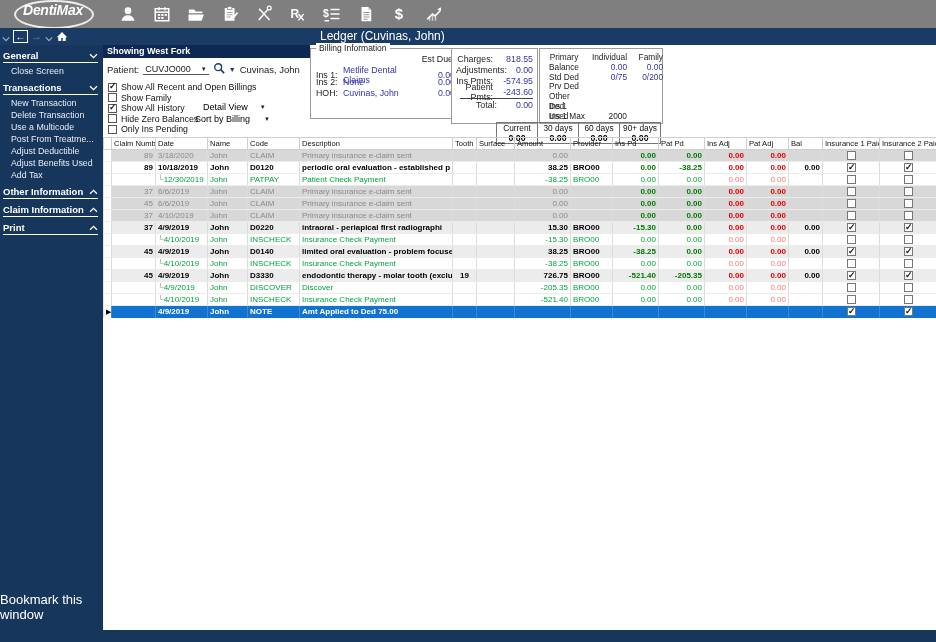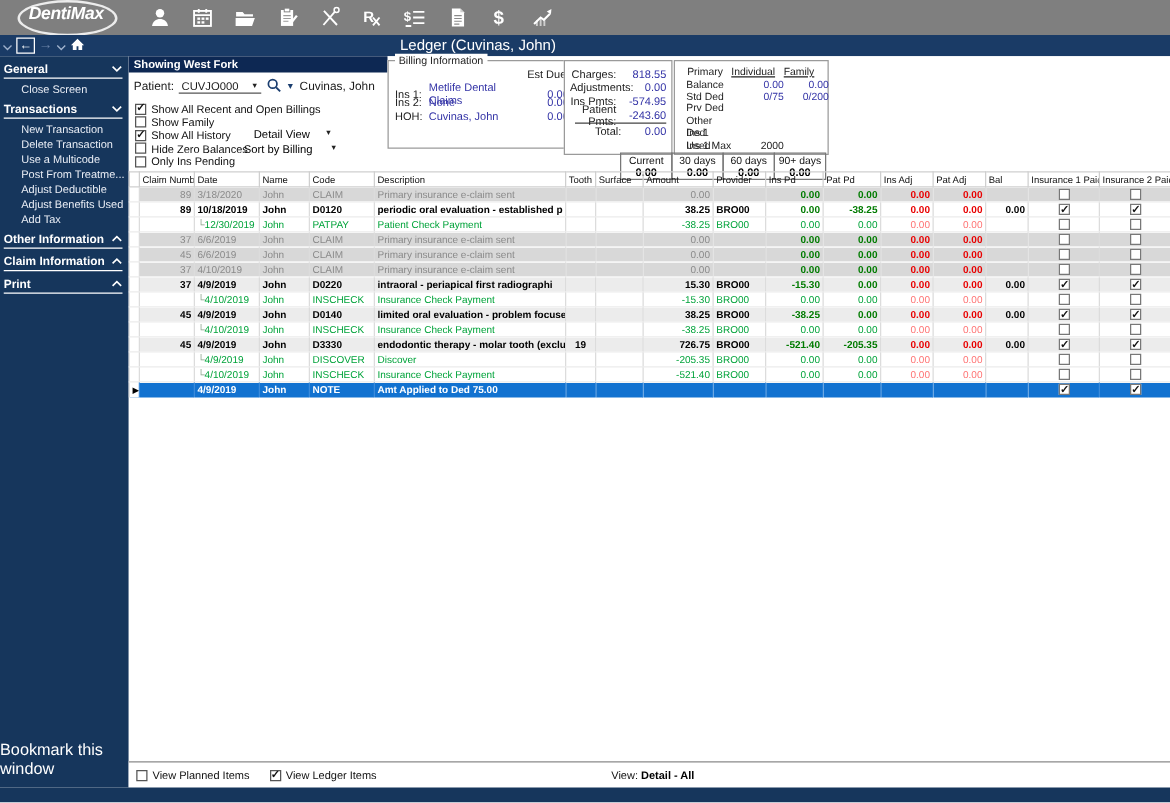--- a/index.html
+++ b/index.html
@@ -28,21 +28,21 @@
   .nav-fwd { color:#6B83A8; font-size:11px; line-height:11px; }
   .nav-home svg { width:12px; height:11px; }
   .page-title { position:absolute; left:320px; top:1px; font-size:12px; color:#fff; }
   
   .sidebar { position:absolute; left:0; top:45px; width:103px; height:585px;
     background:#16365C; color:#fff; font-size:9px; }
   .sec { margin-top:5px; }
   .sec-h { font-weight:bold; font-size:9.5px; border-bottom:1px solid #fff;
     margin:0 5px 2px 3px; padding-bottom:1px; display:flex; justify-content:space-between; align-items:center; cursor:default;}
   .sec-h .chev svg { width:9px; height:6px; }
-  .sec-i { padding:1px 0 1px 5px; color:#E9EDF5; font-size:8.8px; white-space:nowrap; cursor:default;margin-left:12px; }
+  .sec-i { padding:1px 0 1px 11px; color:#E9EDF5; font-size:8.8px; white-space:nowrap; cursor:default; }
   .bookmark { position:absolute; bottom:8px; left:0; font-size:13px; color:#fff; }
   
   .content { position:absolute; left:103px; top:45px; width:833px; height:585px; background:#fff; }
   .showing { position:absolute; left:0; top:0; width:207px; height:13px; background:#0D2853;
     color:#fff; font-weight:bold; font-size:9px; padding:1px 0 0 4px; }
   .patient-row { position:absolute; left:4px; top:17px; height:14px; display:flex; align-items:center;
     font-size:9.5px; color:#1a1a1a; gap:4px; }
   .combo { border-bottom:1px solid #555; display:inline-flex; align-items:center; gap:10px;
     padding:0 2px 0 2px; font-size:9px; }
   .dd-arrow { font-size:6px; color:#222; }
@@ -68,21 +68,21 @@
   .chg-row .cl { flex:1; text-align:right; color:#222; padding-right:4px;}
   .chg-row .cv { width:36px; text-align:right; color:#3333A6; }
   .chg-total { border-top:1px solid #444; margin:1px 4px 0 8px; padding:1px 0 0 0; display:flex; }
   .chg-total .cl { flex:1; text-align:right; color:#222; padding-right:4px;}
   .chg-total .cv { width:32px; text-align:right; color:#3333A6; }
   .benefits-box { left:436px; top:3px; width:124px; height:76px; font-size:8.3px; padding-top:3px;}
   .ben-row { display:grid; grid-template-columns:42px 42px 36px; padding:0 3px; height:9.8px; align-items:center;}
   .ben-row .bl { color:#222; padding-left:6px;}
   .ben-row .bc,.ben-row .bf { text-align:right; color:#3333A6; }
   .ben-row.hd .bl { text-align:center; padding-left:0; }
-  .ben-row.hd .bc,.ben-row.hd .bf { color:#222; text-decoration:underline; text-align:left;}
+  .ben-row.hd .bc,.ben-row.hd .bf { color:#222; text-align:right;}
   .ben-row.dark .bc,.ben-row.dark .bf { color:#222; }
   .aging { position:absolute; left:393px; top:77px; display:flex; }
   .age-cell { width:42px; border:1px solid #777; margin-left:-1px; text-align:center; padding:0; }
   .age-cell:first-child { margin-left:0; }
   .age-l { font-size:8.3px; color:#111; }
   .age-v { font-size:8.8px; font-weight:bold; color:#000; }
   
   .table-wrap { position:absolute; left:0; top:92px; width:833px; }
   table.ledger { border-collapse:collapse; table-layout:fixed; width:833px; font-size:8px; }
   table.ledger th { font-weight:normal; font-size:7.6px; text-align:left; color:#111;
@@ -750,29 +750,15 @@
             <td class="num r"></td>
             <td class="num r"></td>
             <td class="num"></td>
             <td class="ctr"><span class="cb on"></span></td>
             <td class="ctr"><span class="cb on"></span></td>
           </tr>
         </tbody>
       </table>
   </div>
 
-  <div class="foot">
-    <span class="f-item">
-      <span class="cbx" id="plannedCb"></span>
-      <span>View Planned Items</span>
-    </span>
-    <span class="f-item">
-      <span class="cbx on" id="ledgerCb"></span>
-      <span>View Ledger Items</span>
-    </span>
-    <span class="viewlbl">
-      <span>View:</span>
-      <b id="viewValue"> Detail - All</b>
-    </span>
-  </div>
 </main>
 
 <div class="bottomstrip"></div>
 
 </body></html>

